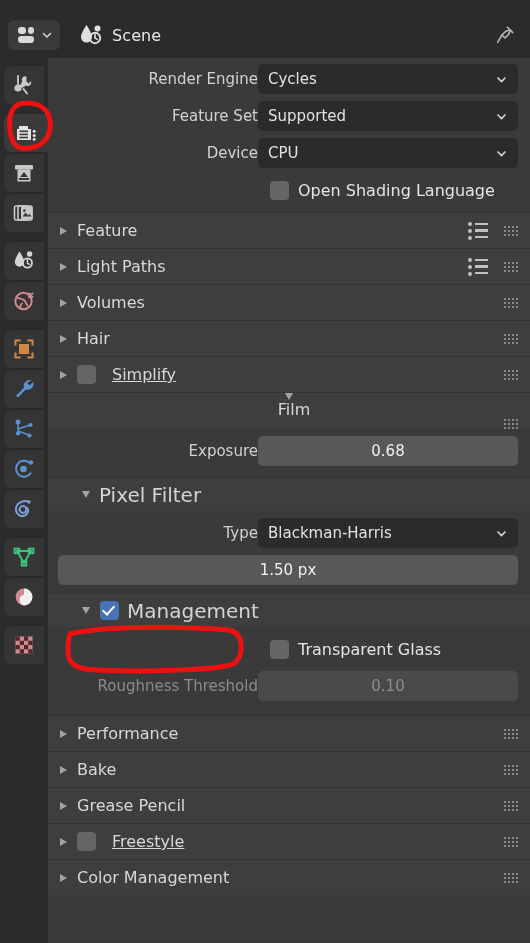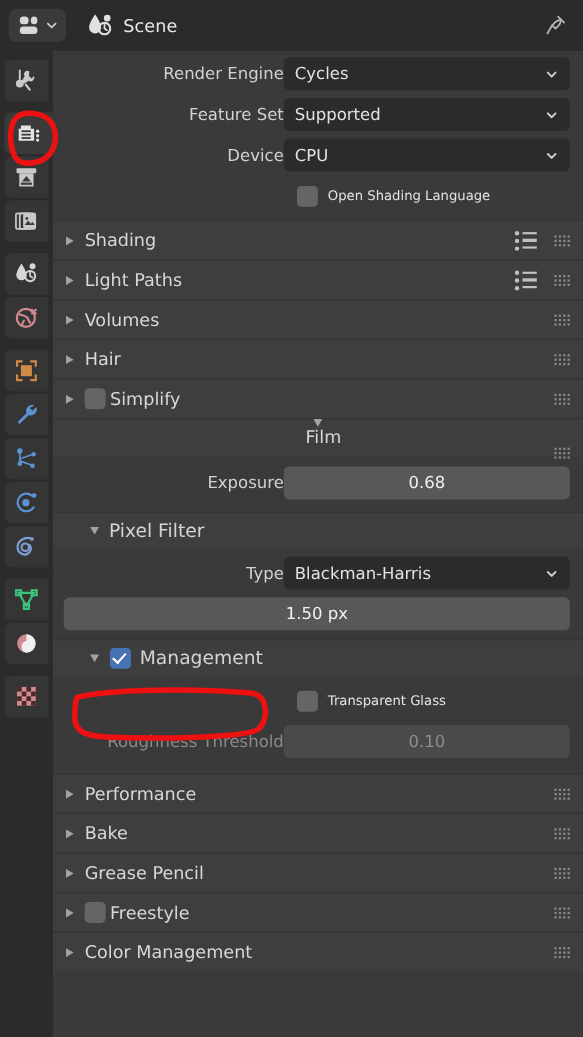--- a/index.html
+++ b/index.html
@@ -22,21 +22,21 @@
     flex-direction: column;
   }
 
   
   .header {
     height: 46px;
     min-height: 46px;
     background: #2b2b2b;
     display: flex;
     align-items: center;
-    padding: 0 10px 0 8px;
+    padding: 12px 10px 0 8px;
     position: relative;
     z-index: 3;
   }
   .editor-selector {
     width: 52px; height: 30px;
     background: #3a3a3a;
     border-radius: 6px;
     display: flex;
     align-items: center;
     justify-content: center;
@@ -155,21 +155,21 @@
   .cbrow {
     display: flex;
     align-items: center;
     height: 30px;
     padding-left: 222px;
     margin-bottom: 7px;
   }
   .cbrow .cbtext {
     margin-left: 9px;
     color: #e4e4e4;
-    font-size: 12px;
+    font-size: 16px;
   }
 
   .checkbox {
     width: 19px; height: 19px;
     border-radius: 4px;
     background: #656565;
     display: inline-block;
     position: relative;
     flex: none;
   }
@@ -195,40 +195,40 @@
     background: #3e3e3e;
     border-top: 1px solid #333333;
     box-sizing: border-box;
   }
   .panel-hdr.open { background: #3e3e3e; flex-direction: column; }
   .panel-hdr .ptitle {
     font-size: 16px;
     color: #d8d8d8;
     margin-left: 10px;
   }
-  .panel-hdr .checkbox + .ptitle { margin-left: 4px; }
+  .panel-hdr .checkbox + .ptitle { margin-left: 16px; text-decoration: underline; }
   .panel-hdr .right-icons {
     margin-left: auto;
     display: flex;
     align-items: center;
     gap: 16px;
   }
 
   
   .sub-hdr {
     height: 34px;
     display: flex;
     align-items: center;
     padding-left: 34px;
     background: #3e3e3e;
     border-top: 1px solid #333333;
     box-sizing: border-box;
   }
   .sub-hdr .ptitle {
-    font-size: 17px;
+    font-size: 20px;
     color: #d4d4d4;
     margin-left: 9px;
   }
   .sub-hdr .checkbox + .ptitle { margin-left: 8px; }
 
   .panel-body {
     background: #3a3a3a;
     padding-top: 8px;
     padding-bottom: 4px;
   }
@@ -492,21 +492,21 @@
         </div>
       </div>
 
       <div class="cbrow">
         <span class="checkbox"></span>
         <span class="cbtext">Open Shading Language</span>
       </div>
 
       <div class="panel-hdr">
         <span class="tri right"></span>
-        <span class="ptitle">Shading</span>
+        <span class="ptitle">Feature</span>
         <span class="right-icons">
           <span class="presets">
             <span class="dots">
                 <i></i>
                 <i></i>
                 <i></i>
               </span>
             <span class="lines">
                 <i></i>
                 <i></i>

